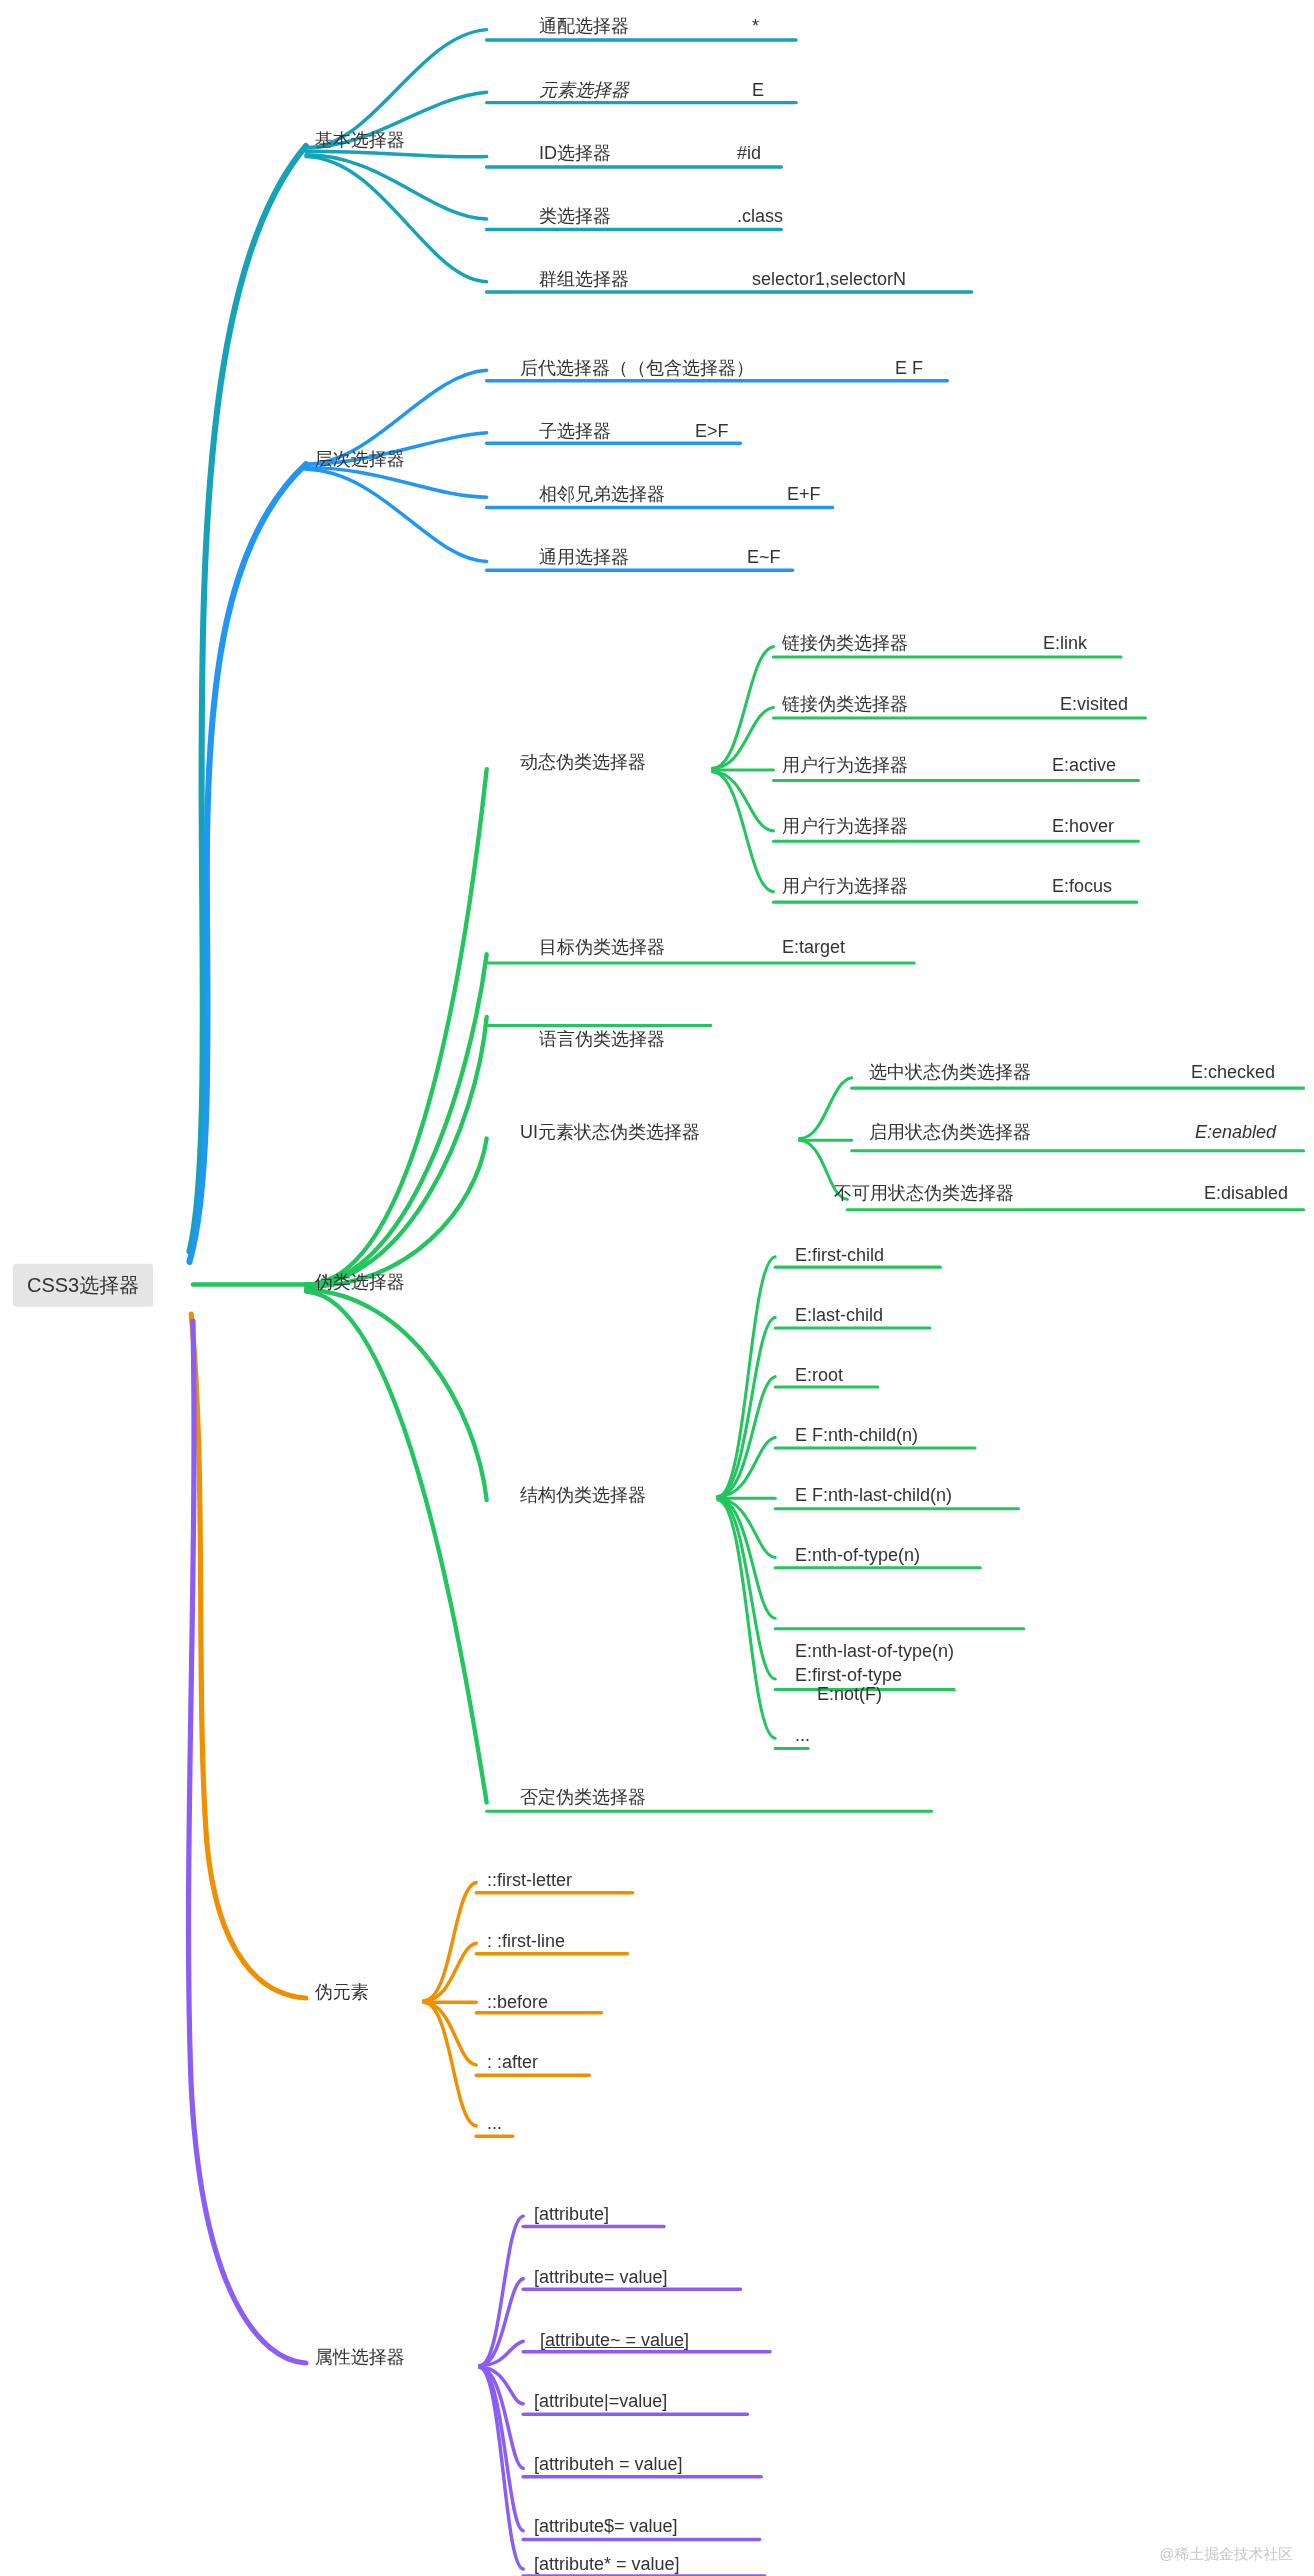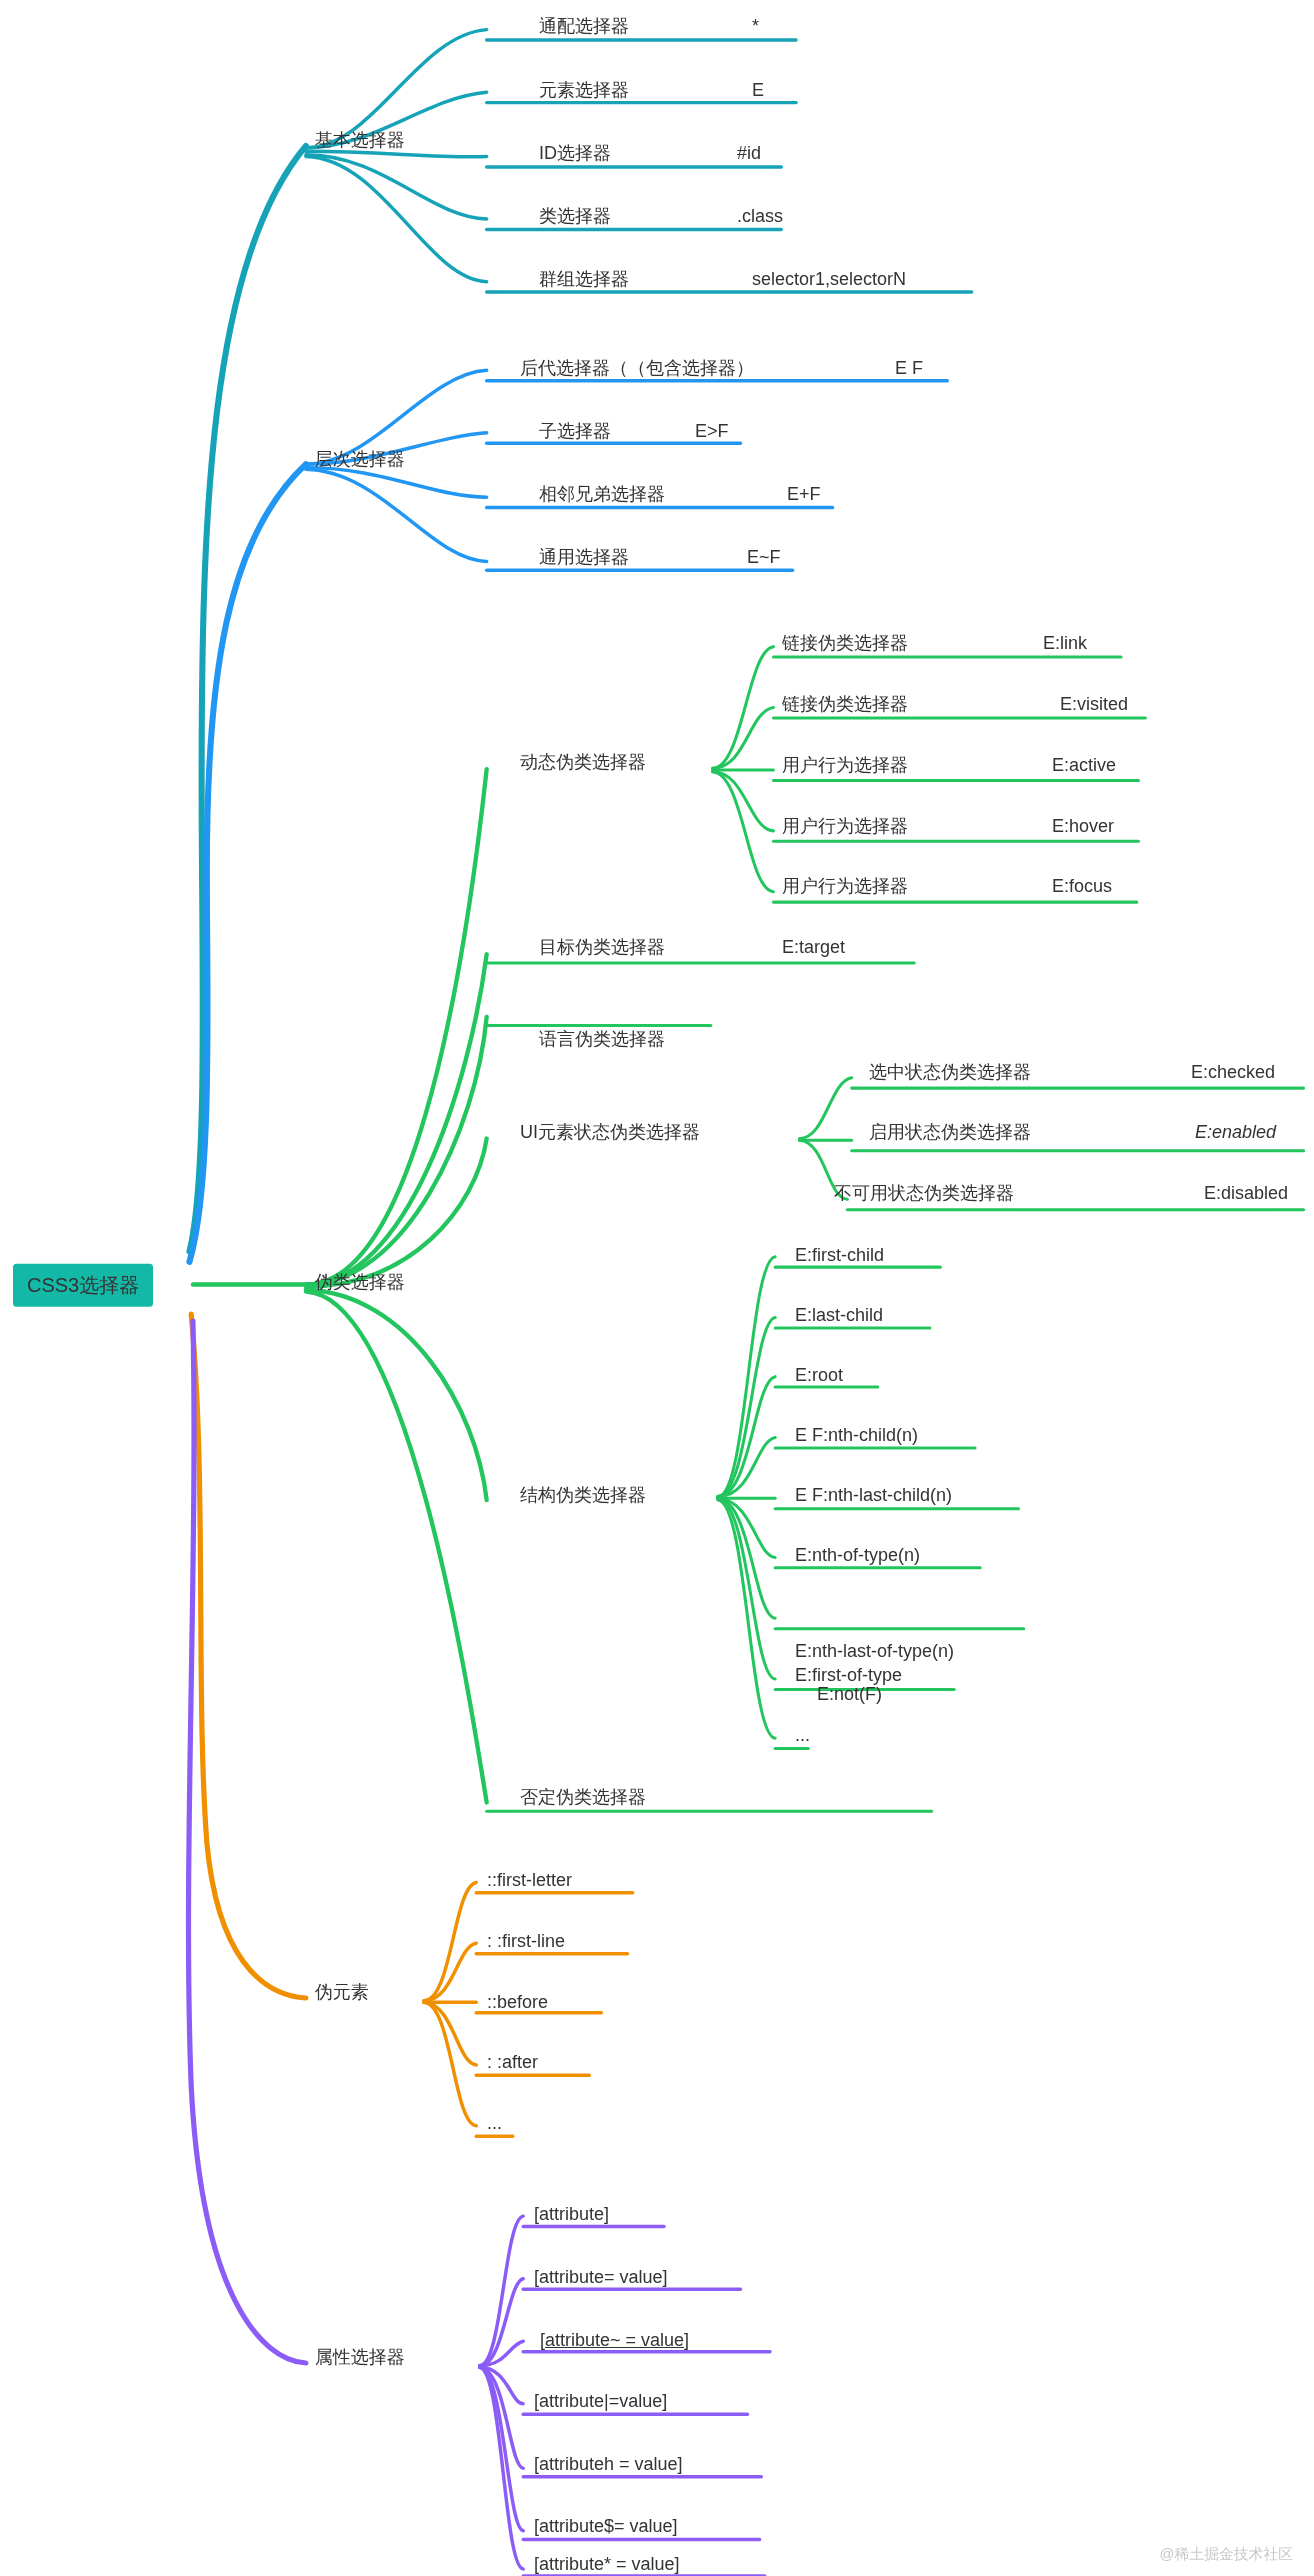--- a/index.html
+++ b/index.html
@@ -27,21 +27,21 @@
   }
   .node {
     position: absolute;
     white-space: nowrap;
     color: #333333;
     font-size: 18px;
     line-height: 1;
     transform: translateY(-50%);
   }
   .node.root {
-    background: #14b8a6;
+    background: #e5e5e5;
     border-radius: 3.5px;
     padding: 11.3px 14px;
     font-size: 20px;
     color: #333;
   }
   .node.label {
     padding: 0 1.7px 6px 1.7px;
   }
   .node.lvl2 { font-size: 18px; }
   .node.leaf { font-size: 18px; }
@@ -182,21 +182,21 @@
   <div class="node root" style="left:13px; top:1285px;">CSS3选择器</div>
 
   <div class="node label lvl2" style="left:313px; top:143px;">基本选择器</div>
   <div class="node label lvl2" style="left:313px; top:462px;">层次选择器</div>
   <div class="node label lvl2" style="left:313px; top:1285px;">伪类选择器</div>
   <div class="node label lvl2" style="left:313px; top:1995px;">伪元素</div>
   <div class="node label lvl2" style="left:313px; top:2360px;">属性选择器</div>
 
   <div class="node leaf" style="left:539px; top:26px;">通配选择器</div>
   <div class="node leaf code" style="left:752px; top:26px;">*</div>
-  <div class="node leaf" style="left:539px; top:90px;">元素选择器</div>
+  <div class="node leaf" style="left:539px; top:90px;font-style:italic;">元素选择器</div>
   <div class="node leaf code" style="left:752px; top:90px;">E</div>
   <div class="node leaf" style="left:539px; top:153px;">ID选择器</div>
   <div class="node leaf code" style="left:737px; top:153px;">#id</div>
   <div class="node leaf" style="left:539px; top:216px;">类选择器</div>
   <div class="node leaf code" style="left:737px; top:216px;">.class</div>
   <div class="node leaf" style="left:539px; top:279px;">群组选择器</div>
   <div class="node leaf code" style="left:752px; top:279px;">selector1,selectorN</div>
 
   <div class="node leaf" style="left:520px; top:368px;">后代选择器（（包含选择器）</div>
   <div class="node leaf code" style="left:895px; top:368px;">E F</div>

